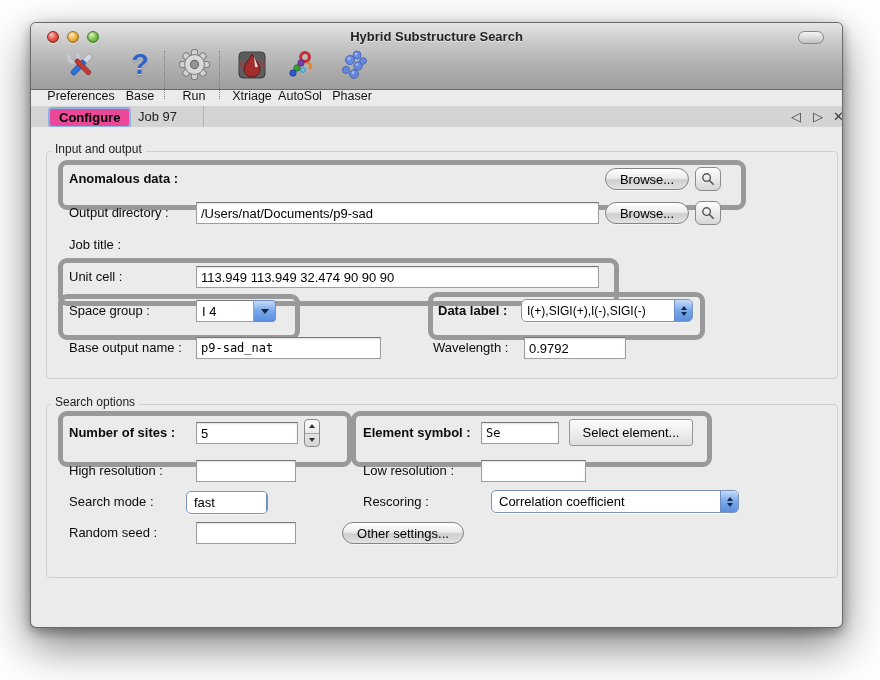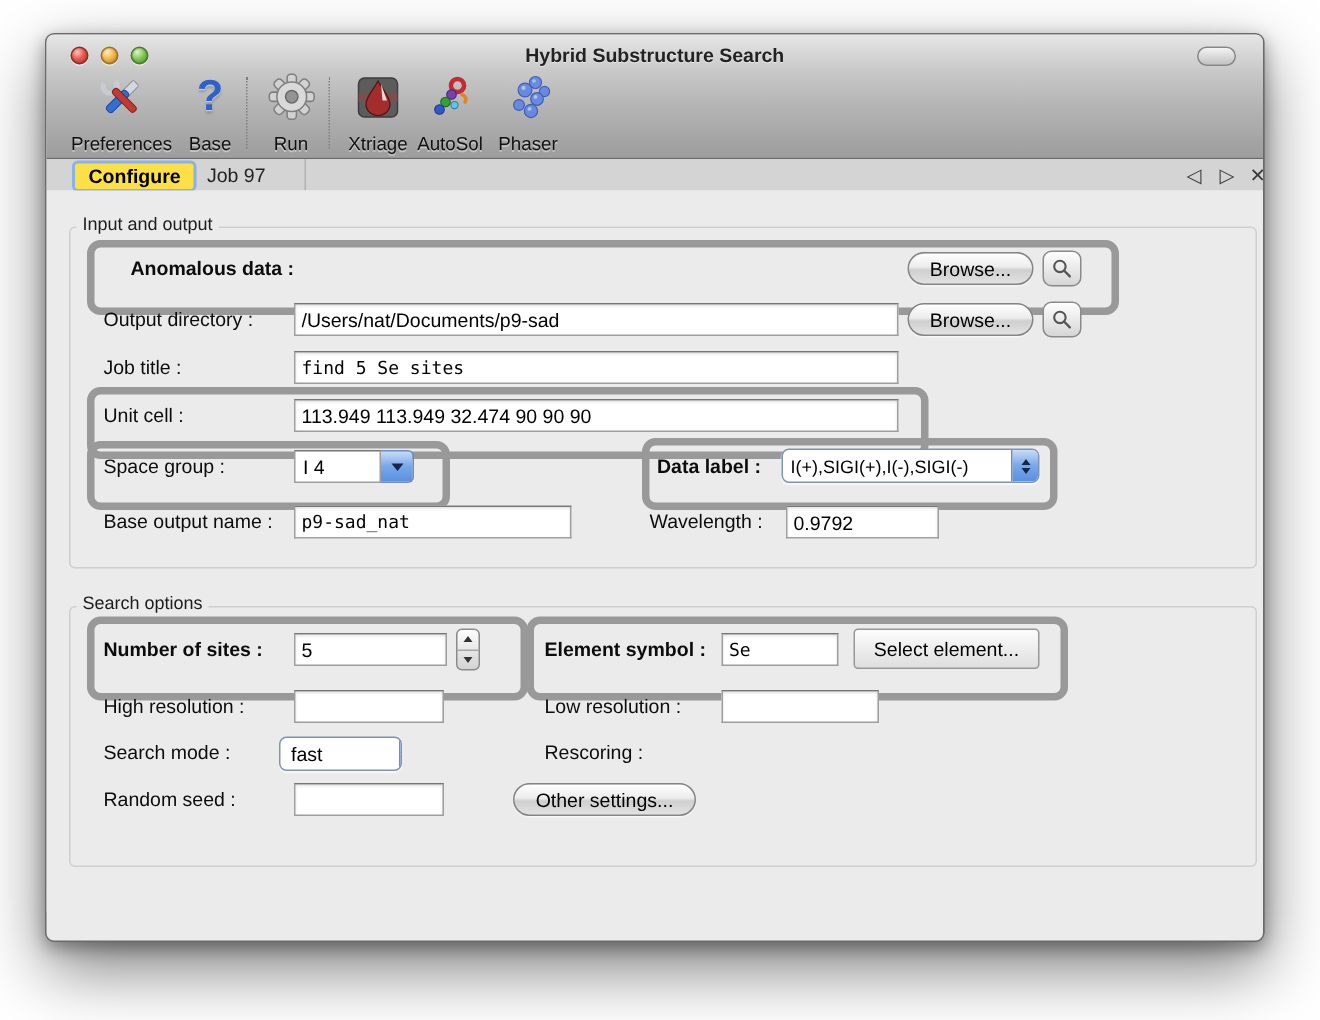--- a/index.html
+++ b/index.html
@@ -3,21 +3,21 @@
 <meta charset="utf-8">
 <style>
   html,body{margin:0;padding:0;background:#ffffff;width:880px;height:680px;
     font-family:"Liberation Sans",sans-serif;-webkit-font-smoothing:antialiased;}
   .stage{position:relative;width:880px;height:680px;}
   .window{position:absolute;left:30px;top:22px;width:813px;height:606px;
     border-radius:6px;overflow:hidden;border:1px solid rgba(0,0,0,.55);
     box-shadow:0 18px 45px rgba(0,0,0,.5), 0 4px 12px rgba(0,0,0,.35);
     background:#ebebeb;box-sizing:border-box;}
   
-  .header{position:absolute;left:0;top:0;width:100%;height:83px;
+  .header{position:absolute;left:0;top:0;width:100%;height:67px;
     background:linear-gradient(#e6e6e6,#c8c8c8 30%,#b2b2b2 62%,#9d9d9d);
     border-bottom:1px solid #696969;box-sizing:border-box;}
   .title{position:absolute;left:0;right:0;top:6px;text-align:center;font-size:13px;
     font-weight:bold;color:#222;text-shadow:0 1px 0 rgba(255,255,255,.55);}
   .traffic{position:absolute;left:16px;top:8px;display:flex;gap:8px;}
   .light{width:12px;height:12px;border-radius:50%;box-shadow:inset 0 0 1px rgba(0,0,0,.4),0 1px 0 rgba(255,255,255,.5);}
   .light.red{background:radial-gradient(circle at 35% 28%,#ffc2ba,#e8594e 48%,#a93228);border:1px solid #8e2d26;box-sizing:border-box;}
   .light.yellow{background:radial-gradient(circle at 35% 28%,#ffeebb,#f0b03f 52%,#bb7e26);border:1px solid #9a7426;box-sizing:border-box;}
   .light.green{background:radial-gradient(circle at 35% 28%,#d9f7c7,#7dc04c 52%,#4f9230);border:1px solid #4a7d2c;box-sizing:border-box;}
   .pill{position:absolute;right:18px;top:8px;width:26px;height:13px;border-radius:7px;
@@ -25,21 +25,21 @@
   .tbitem{position:absolute;top:24px;height:56px;display:flex;flex-direction:column;
     align-items:center;justify-content:flex-start;cursor:default;}
   .tbicon{height:36px;display:flex;align-items:center;justify-content:center;}
   .tblabel{font-size:12.5px;color:#111;text-shadow:0 1px 0 rgba(255,255,255,.4);margin-top:7px;}
   .tbsep{position:absolute;top:28px;height:48px;border-left:1px dotted #7e7e7e;}
   .helpq{font-size:29px;font-weight:bold;color:#2e62c9;
     text-shadow:0 1px 1px rgba(255,255,255,.7),0 2px 2px rgba(0,0,0,.25);line-height:1;}
   
   .tabbar{position:absolute;left:0;top:83px;width:100%;height:21px;background:#d4d4d4;}
   .tab-active{position:absolute;left:17px;top:1px;height:17px;line-height:17px;padding:0 9px;
-    background:#fde047;border:2px solid #8ab2e6;border-radius:4px;font-size:13px;font-weight:bold;color:#000;}
+    background:#ec4899;border:2px solid #8ab2e6;border-radius:4px;font-size:13px;font-weight:bold;color:#000;}
   .tab-plain{position:absolute;left:107px;top:3px;font-size:13px;color:#222;}
   .tabsep{position:absolute;left:172px;top:0;height:21px;border-left:1px solid #b2b2b2;}
   .tabnav{position:absolute;top:3px;font-size:13px;color:#3c3c3c;cursor:default;}
   
   .content{position:absolute;left:0;top:104px;width:813px;height:481px;background:#ebebeb;}
   .groupbox{position:absolute;border:1px solid #cfcfcf;border-radius:4px;}
   .grouplabel{position:absolute;font-size:12px;color:#1c1c1c;background:#ebebeb;padding:0 4px;z-index:2;}
   .hl{position:absolute;border:5px solid #999999;border-radius:9px;z-index:1;}
   .lbl{position:absolute;font-size:13px;color:#0c0c0c;white-space:nowrap;z-index:2;}
   .lbl.b{font-weight:bold;}
@@ -207,41 +207,40 @@
       <div class="groupbox" style="left:15px;top:277px;width:790px;height:172px;"></div>
       <div class="grouplabel" style="left:20px;top:268px;">Search options</div>
 
       <div class="hl" style="left:27px;top:33px;width:678px;height:40px;"></div>
       <div class="hl" style="left:27px;top:131px;width:551px;height:38px;"></div>
       <div class="hl" style="left:27px;top:167px;width:232px;height:36px;"></div>
       <div class="hl" style="left:397px;top:165px;width:267px;height:38px;"></div>
       <div class="hl" style="left:27px;top:284px;width:284px;height:46px;"></div>
       <div class="hl" style="left:320px;top:284px;width:351px;height:46px;"></div>
 
-      <div class="lbl b" style="left:56px;top:44px;">Anomalous data :</div>
+      <div class="lbl b" style="left:38px;top:44px;">Anomalous data :</div>
       <div class="aquabtn" style="left:574px;top:41px;width:84px;">Browse...</div>
       <div class="sqbtn" style="left:664px;top:40px;">
         <svg width="14" height="14" viewBox="0 0 14 14">
           <circle cx="5.6" cy="5.6" r="3.8" fill="none" stroke="#555" stroke-width="1.4"></circle>
           <line x1="8.5" y1="8.5" x2="12.2" y2="12.2" stroke="#555" stroke-width="1.6" stroke-linecap="round"></line>
         </svg>
       </div>
 
       <div class="lbl" style="left:38px;top:78px;">Output directory :</div>
       <input class="field" style="left: 165px; top: 75px; width: 403px;" value="/Users/nat/Documents/p9-sad">
       <div class="aquabtn" style="left:574px;top:75px;width:84px;">Browse...</div>
       <div class="sqbtn" style="left:664px;top:74px;">
         <svg width="14" height="14" viewBox="0 0 14 14">
           <circle cx="5.6" cy="5.6" r="3.8" fill="none" stroke="#555" stroke-width="1.4"></circle>
           <line x1="8.5" y1="8.5" x2="12.2" y2="12.2" stroke="#555" stroke-width="1.6" stroke-linecap="round"></line>
         </svg>
       </div>
 
       <div class="lbl" style="left:38px;top:110px;">Job title :</div>
-      <input class="field mono" style="left: 165px; top: 107px; width: 403px;" value="find 5 Se sites">
 
       <div class="lbl" style="left:38px;top:142px;">Unit cell :</div>
       <input class="field" style="left: 165px; top: 139px; width: 403px;" value="113.949 113.949 32.474 90 90 90">
 
       <div class="lbl" style="left:38px;top:176px;">Space group :</div>
       <div class="combo" style="left:165px;top:173px;">
         <span class="combo-text">I 4</span>
         <span class="combo-btn">
             <span class="tri-down big"></span>
           </span>
@@ -283,20 +282,27 @@
 
       <div class="lbl" style="left:38px;top:367px;">Search mode :</div>
       <div class="popup" style="left:155px;top:364px;width:82px;gap:44px;">
         <span class="popup-text">fast</span>
         <span class="popup-cap">
             <span class="tri-up"></span>
             <span class="tri-down"></span>
           </span>
       </div>
       <div class="lbl" style="left:332px;top:367px;">Rescoring :</div>
+      <div class="popup" style="left:460px;top:363px;width:248px;">
+        <span class="popup-text">Correlation coefficient</span>
+        <span class="popup-cap">
+            <span class="tri-up"></span>
+            <span class="tri-down"></span>
+          </span>
+      </div>
 
       <div class="lbl" style="left:38px;top:398px;">Random seed :</div>
       <input class="field" style="left: 165px; top: 395px; width: 100px;" value="">
       <div class="aquabtn" style="left:311px;top:395px;width:122px;">Other settings...</div>
 
     </div>
 
 
   </div>
 </div>

